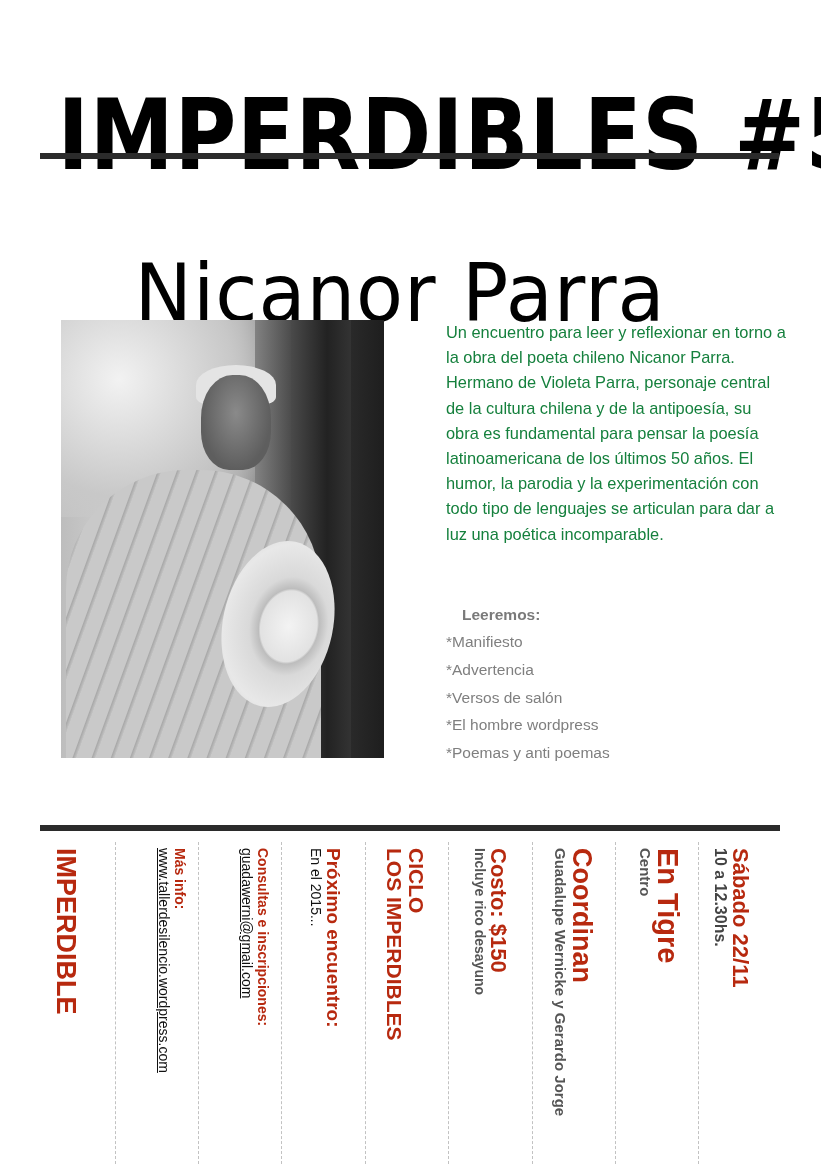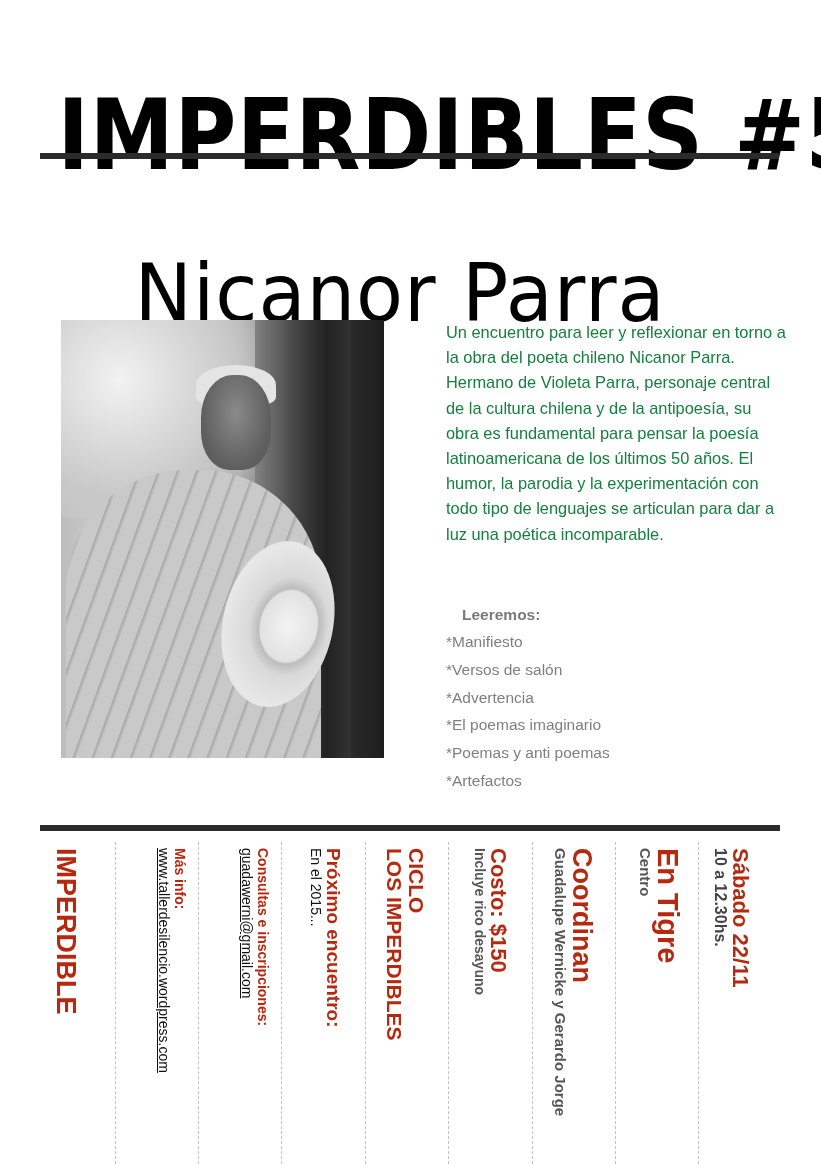--- a/index.html
+++ b/index.html
@@ -184,25 +184,24 @@
   <div class="hair"></div>
   <div class="head"></div>
   <div class="hat"></div>
 </div>
 
 <p class="description" style="margin:0">Un encuentro para leer y reflexionar en torno a la obra del poeta chileno Nicanor Parra. Hermano de Violeta Parra, personaje central de la cultura chilena y de la antipoesía, su obra es fundamental para pensar la poesía latinoamericana de los últimos 50 años. El humor, la parodia y la experimentación con todo tipo de lenguajes se articulan para dar a luz una poética incomparable.</p>
 
 <div class="reading-list">
   <div class="heading">Leeremos:</div>
   <div class="item">*Manifiesto</div>
+  <div class="item">*Advertencia</div>
   <div class="item">*Versos de salón</div>
-  <div class="item">*Advertencia</div>
-  <div class="item">*El poemas imaginario</div>
+  <div class="item">*El hombre wordpress</div>
   <div class="item">*Poemas y anti poemas</div>
-  <div class="item">*Artefactos</div>
 </div>
 
 <div class="rule rule-bottom"></div>
 
 <div class="strips">
 
   <div class="strip first" style="left:0px">
     <div class="strip-inner" style="padding-top:34px">
       <span class="s-head red" style="font-size:27px">IMPERDIBLE</span>
     </div>

